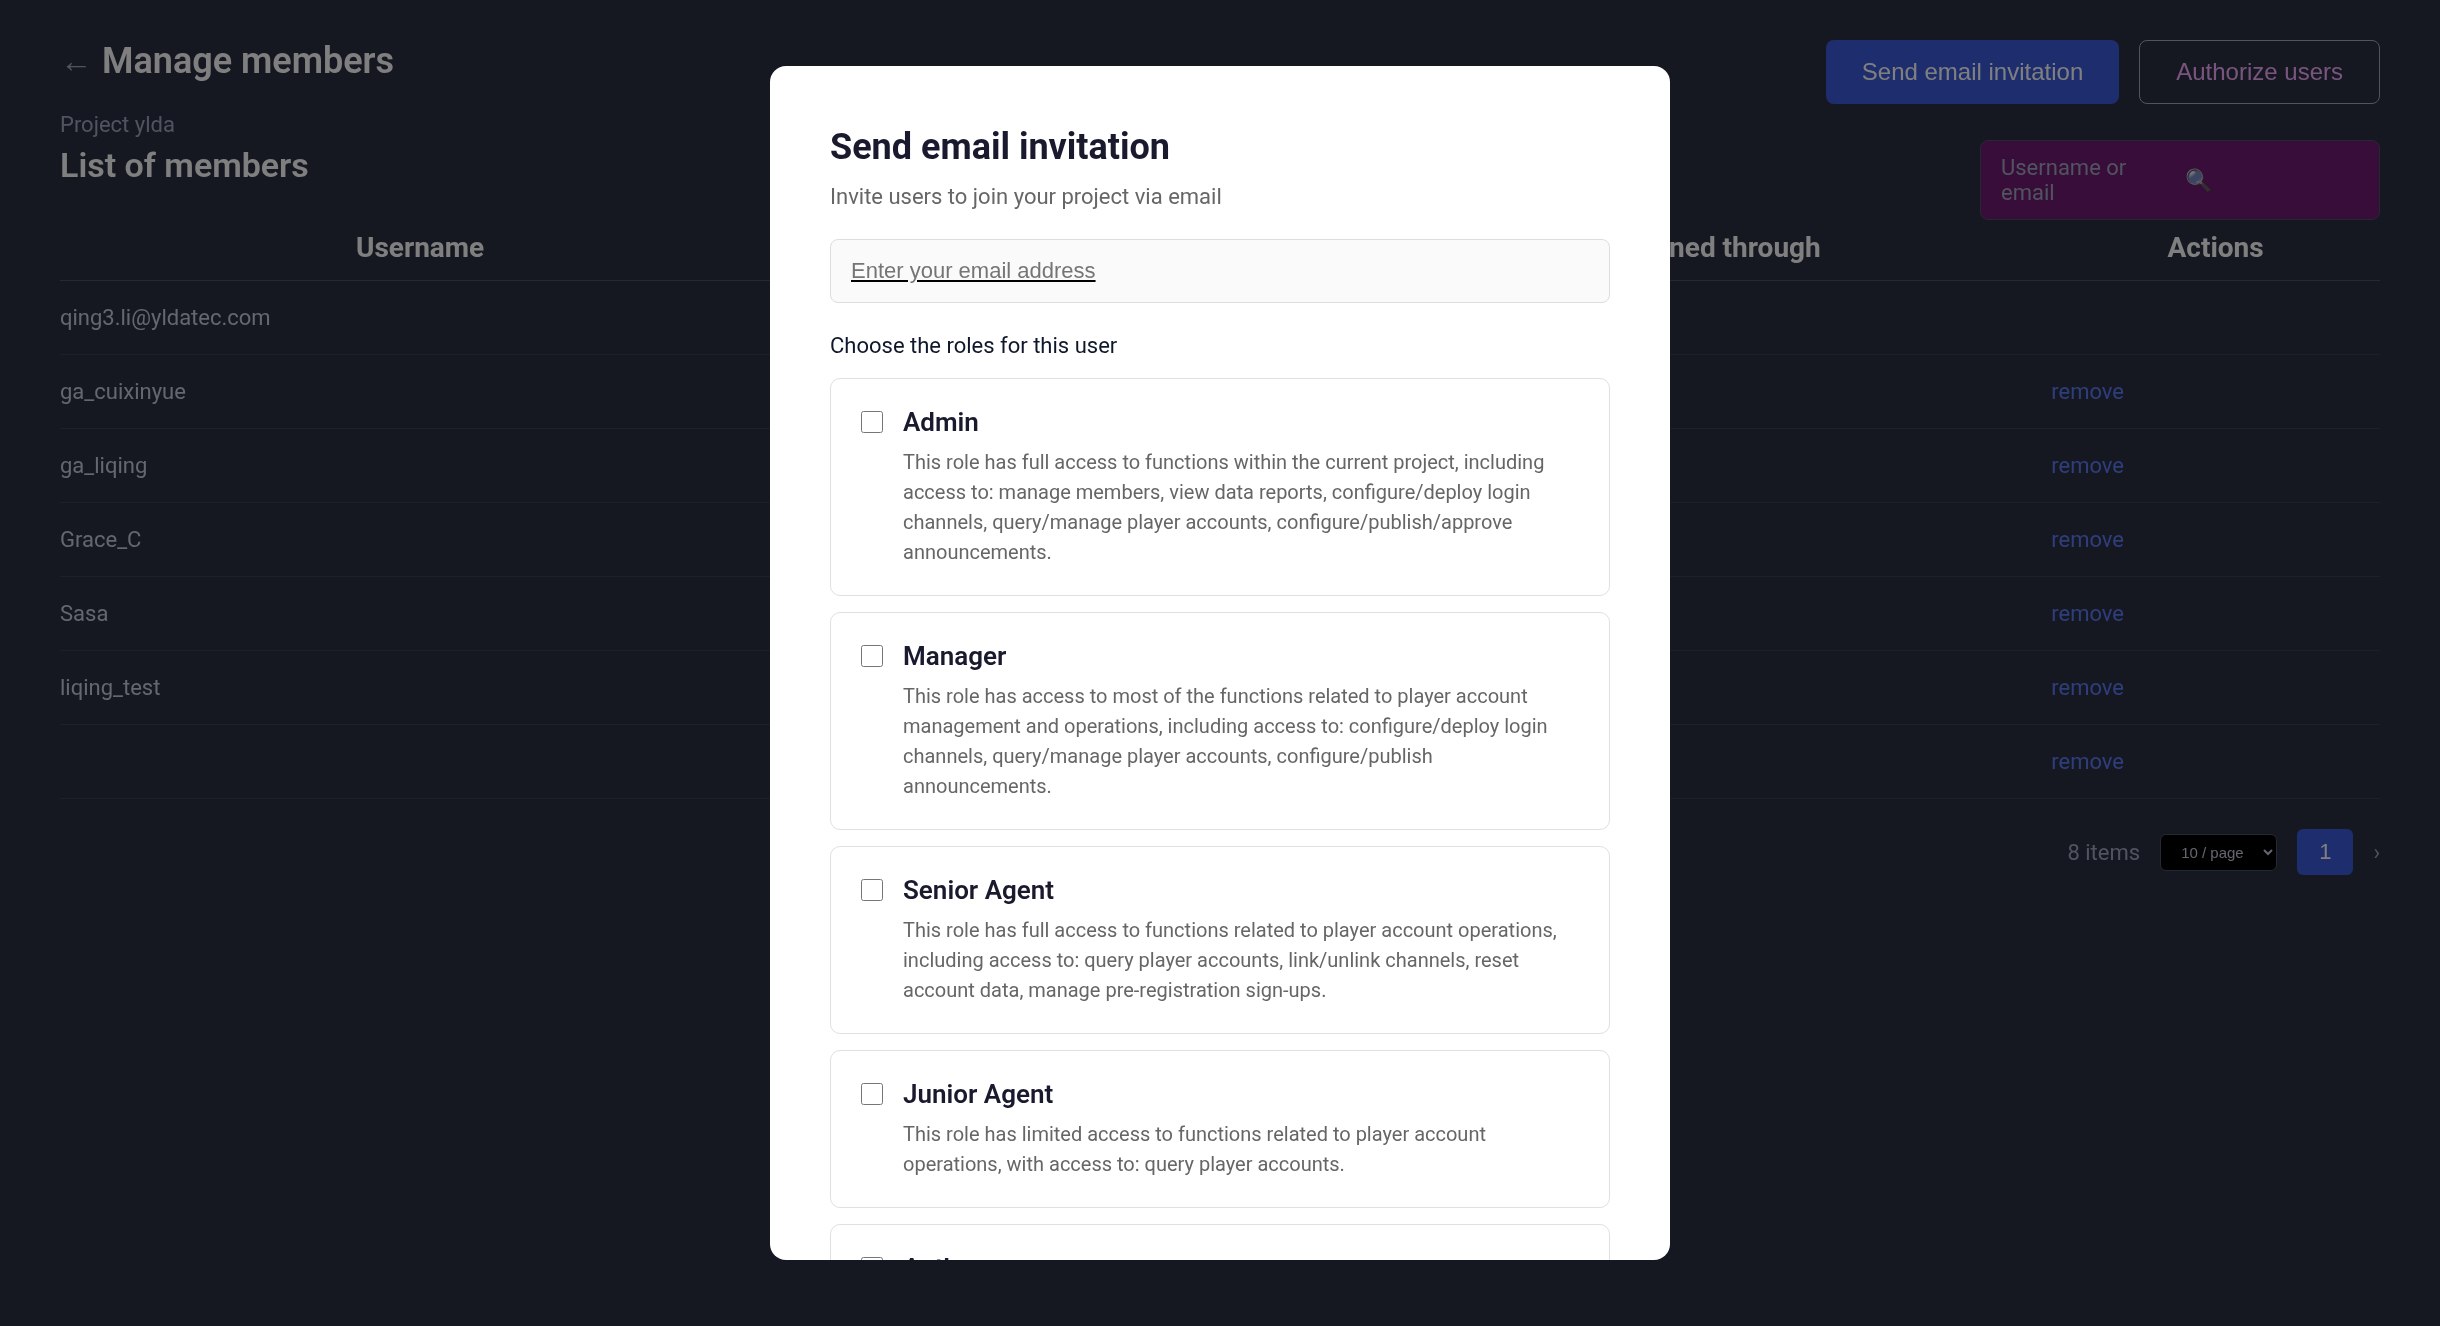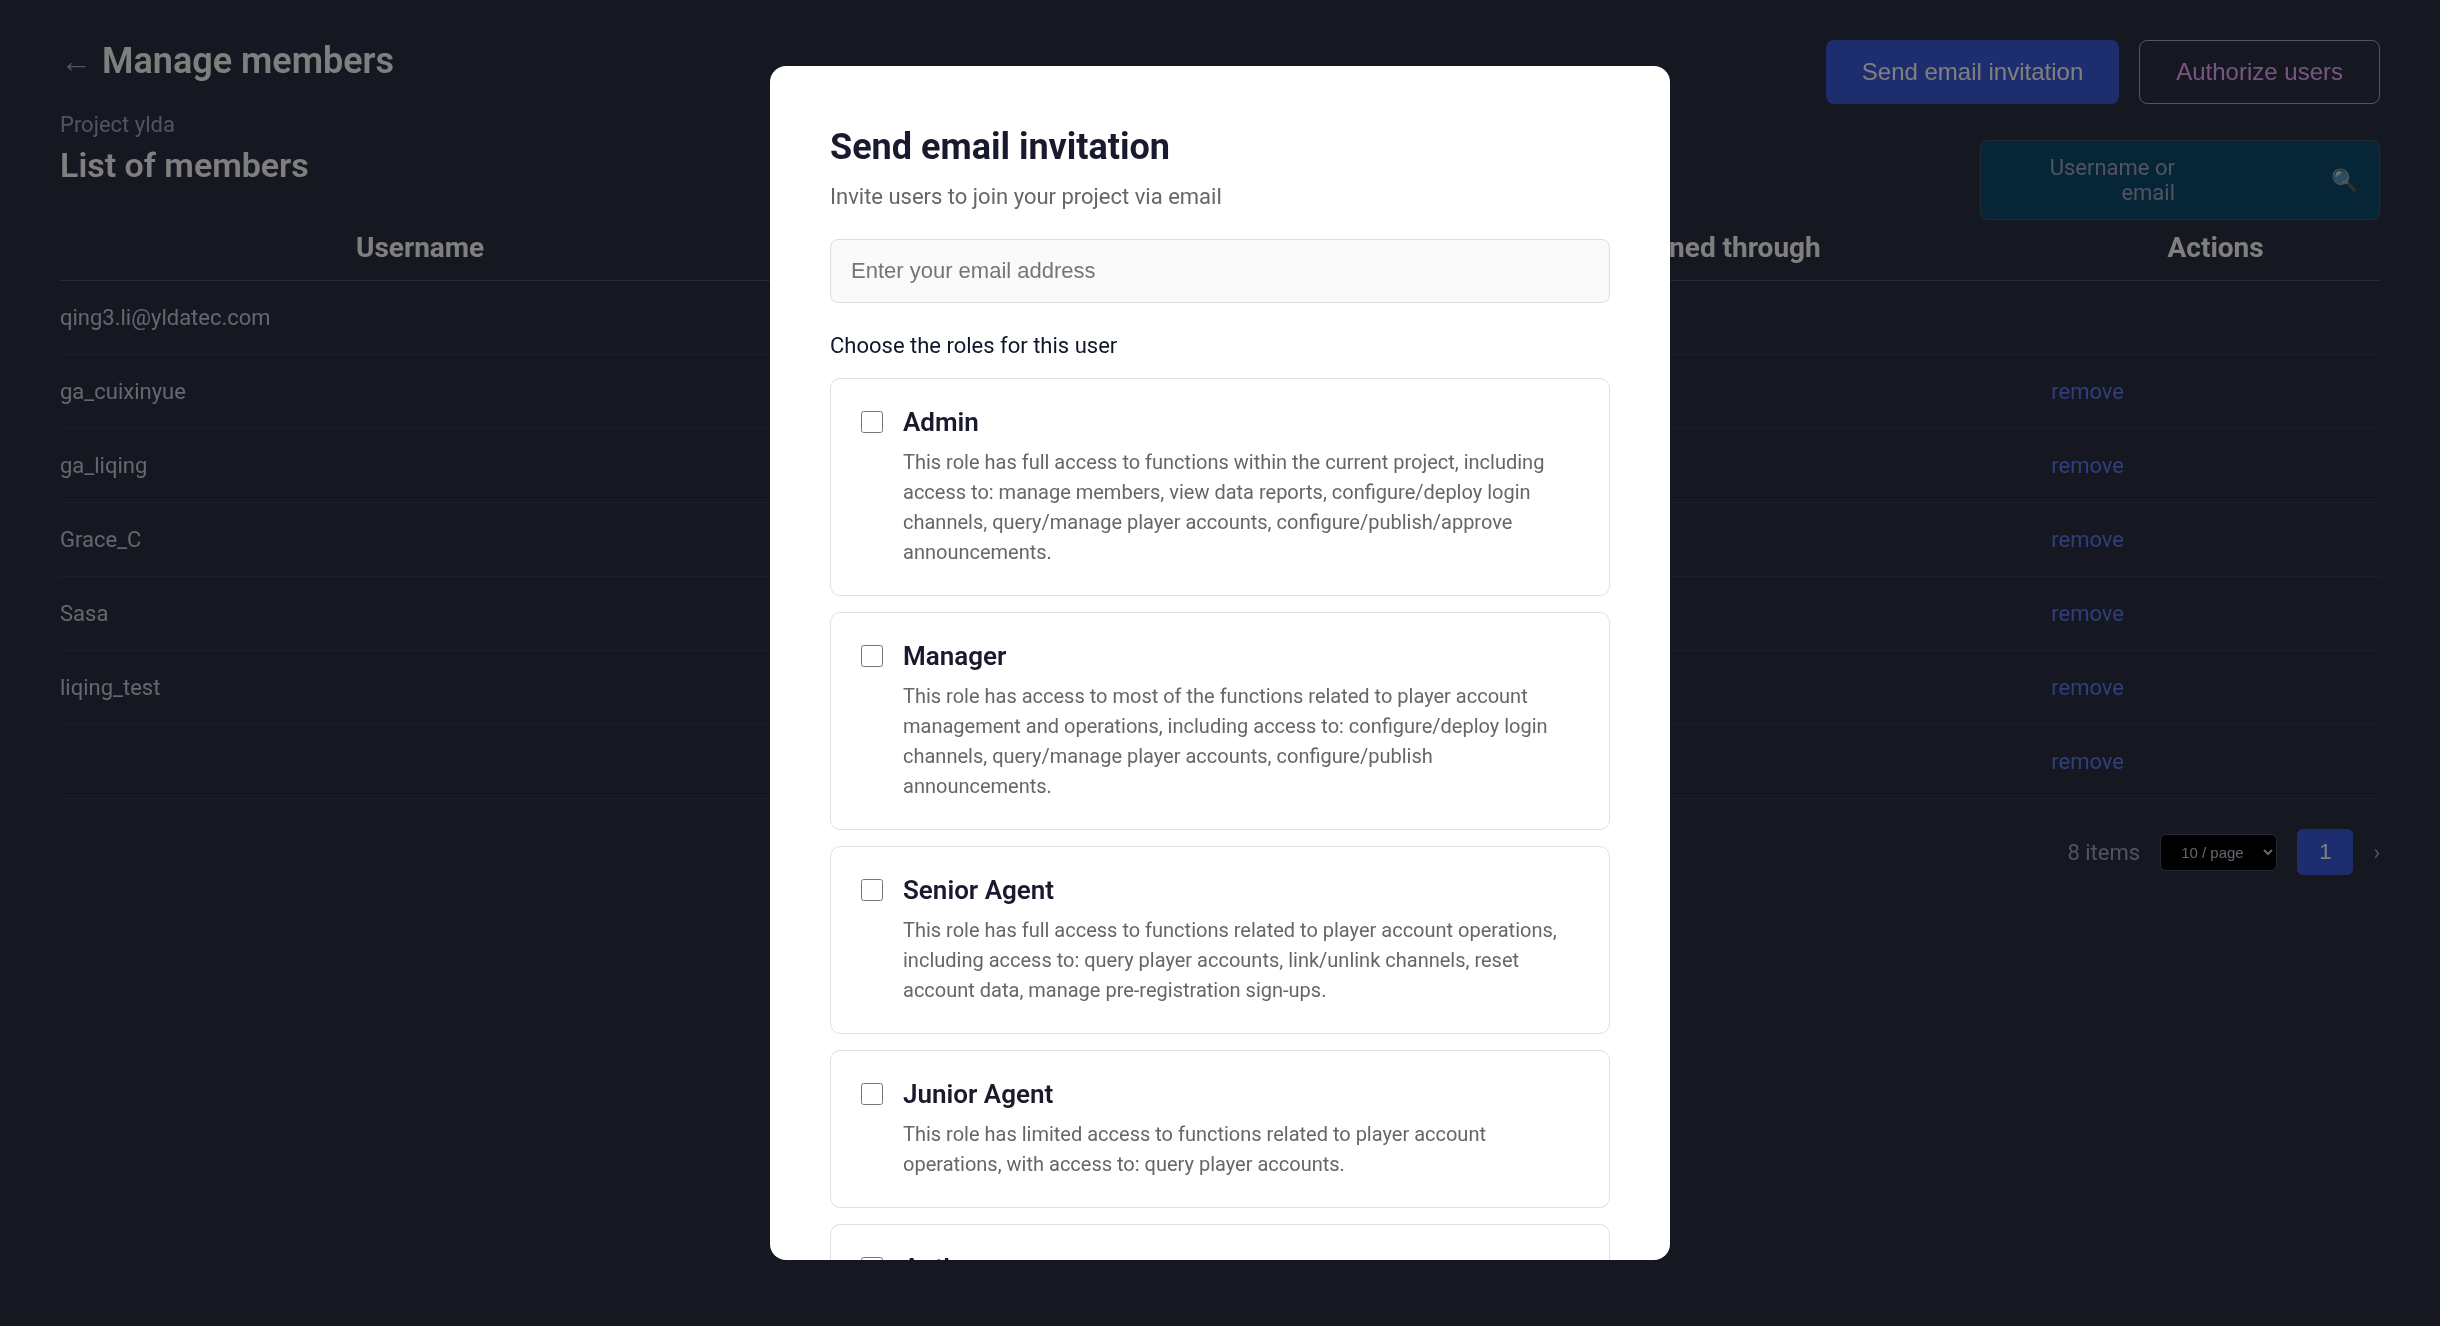--- a/index.html
+++ b/index.html
@@ -88,31 +88,30 @@
     }
 
     .search-bar-area {
       position: absolute;
       top: 140px;
       right: 60px;
       display: flex;
       align-items: center;
     }
     .search-input-bg {
-      background: #0c4a6e;
+      background: #701a75;
       border: 1px solid #4a506a;
       border-radius: 8px;
       padding: 14px 20px;
       font-size: 22px;
       color: #a0a8c0;
       width: 400px;
       display: flex;
       align-items: center;
       gap: 10px;
-      text-align: right;
     }
     .search-input-bg span { flex: 1; }
 
     .members-table {
       width: 100%;
       border-collapse: collapse;
     }
     .members-table th {
       text-align: center;
       font-size: 28px;
@@ -201,20 +200,21 @@
     .email-input {
       width: 100%;
       border: 1px solid #ddd;
       border-radius: 8px;
       padding: 18px 20px;
       font-size: 22px;
       color: #000000;
       margin-bottom: 30px;
       outline: none;
       background: #fafafa;
+      text-decoration: underline;
     }
 
     .role-section-label {
       font-size: 22px;
       color: #0f172a;
       margin-bottom: 20px;
     }
 
     .role-card {
       border: 1px solid #e0e0e0;

